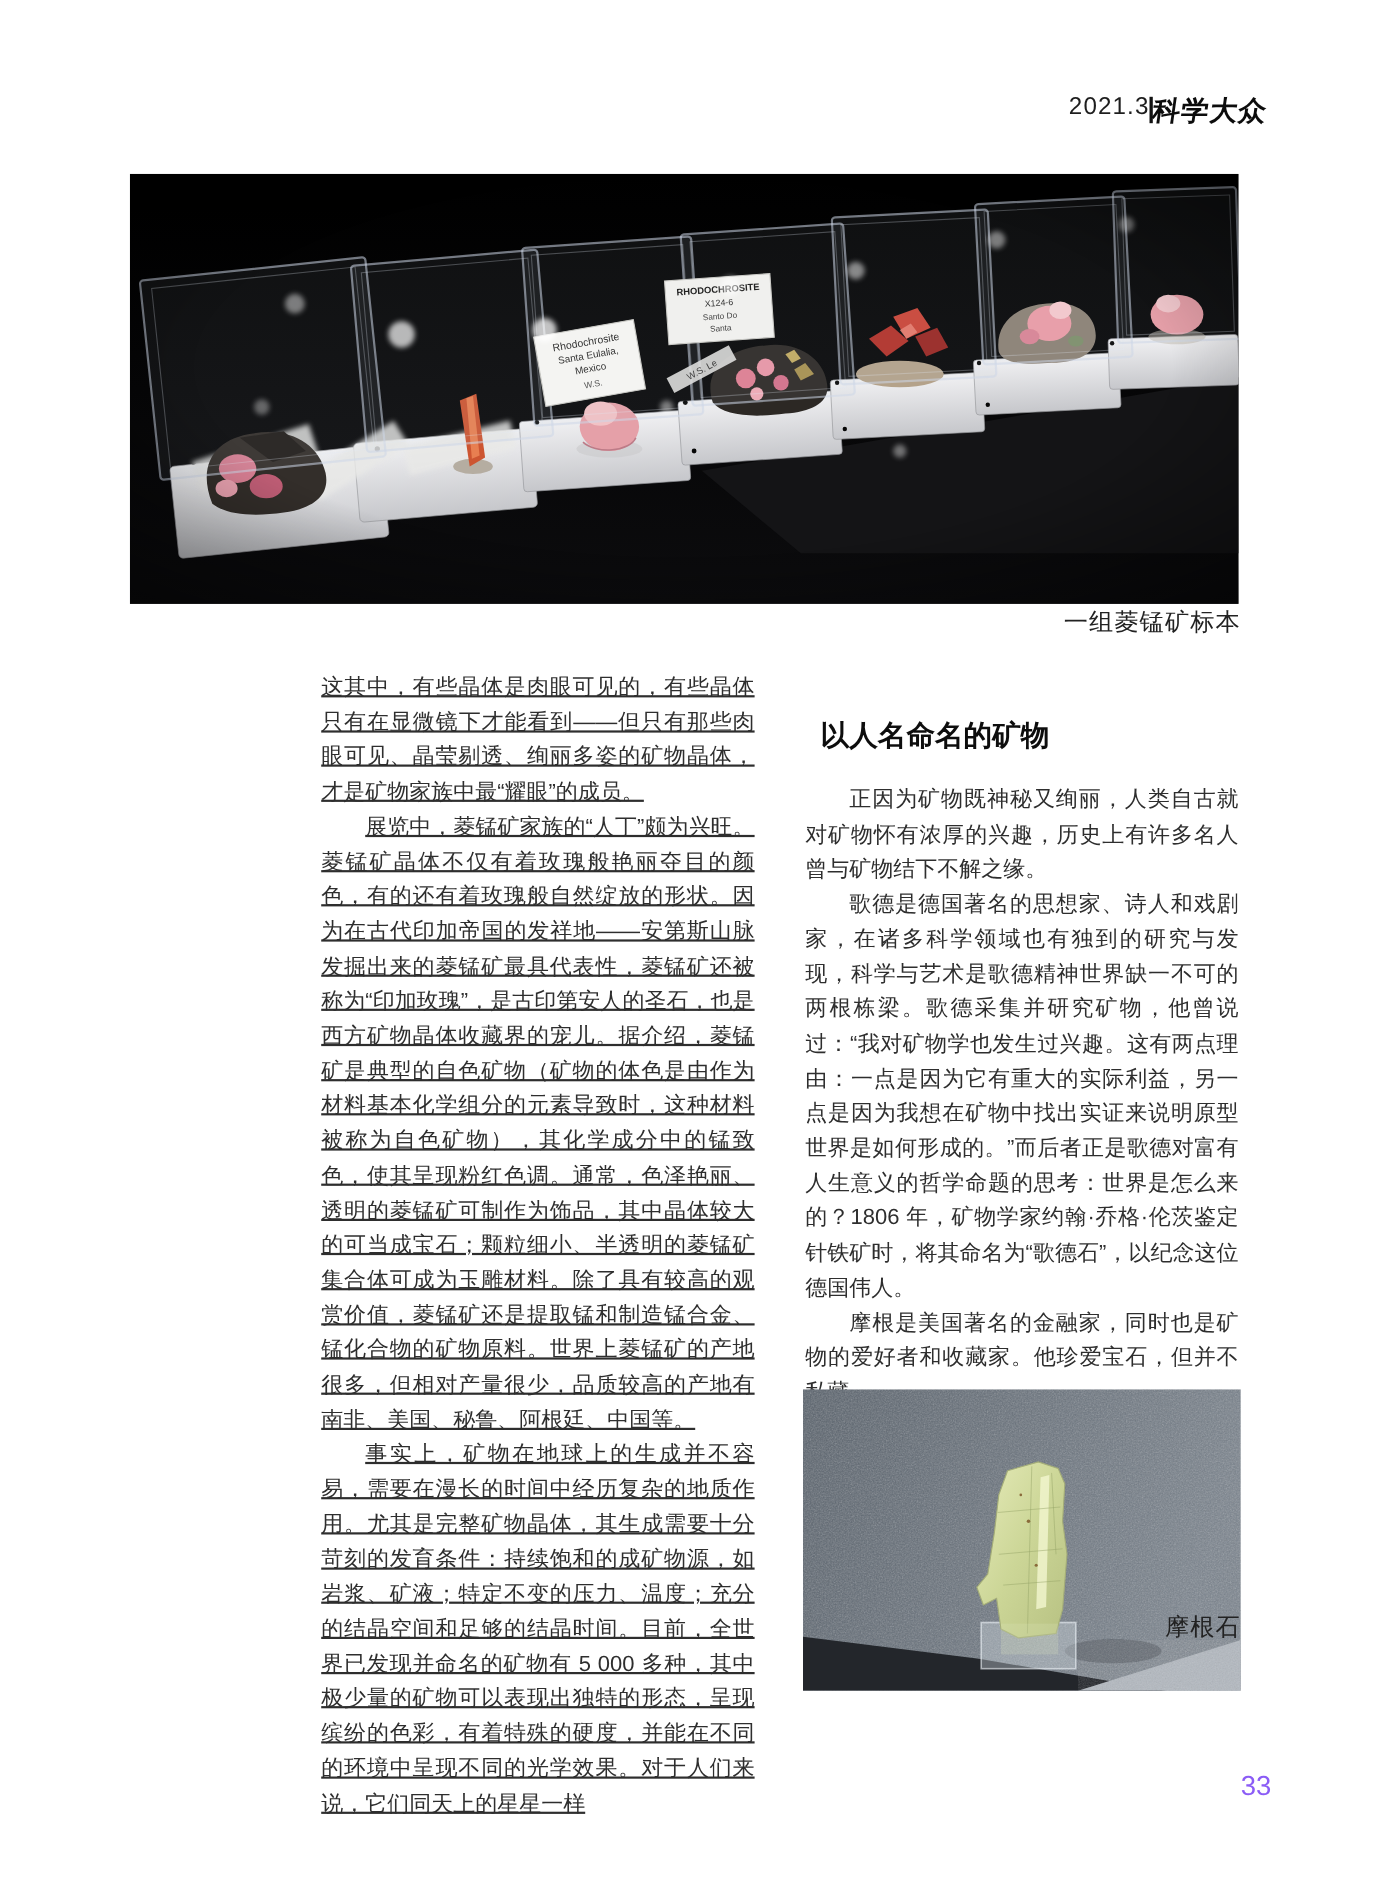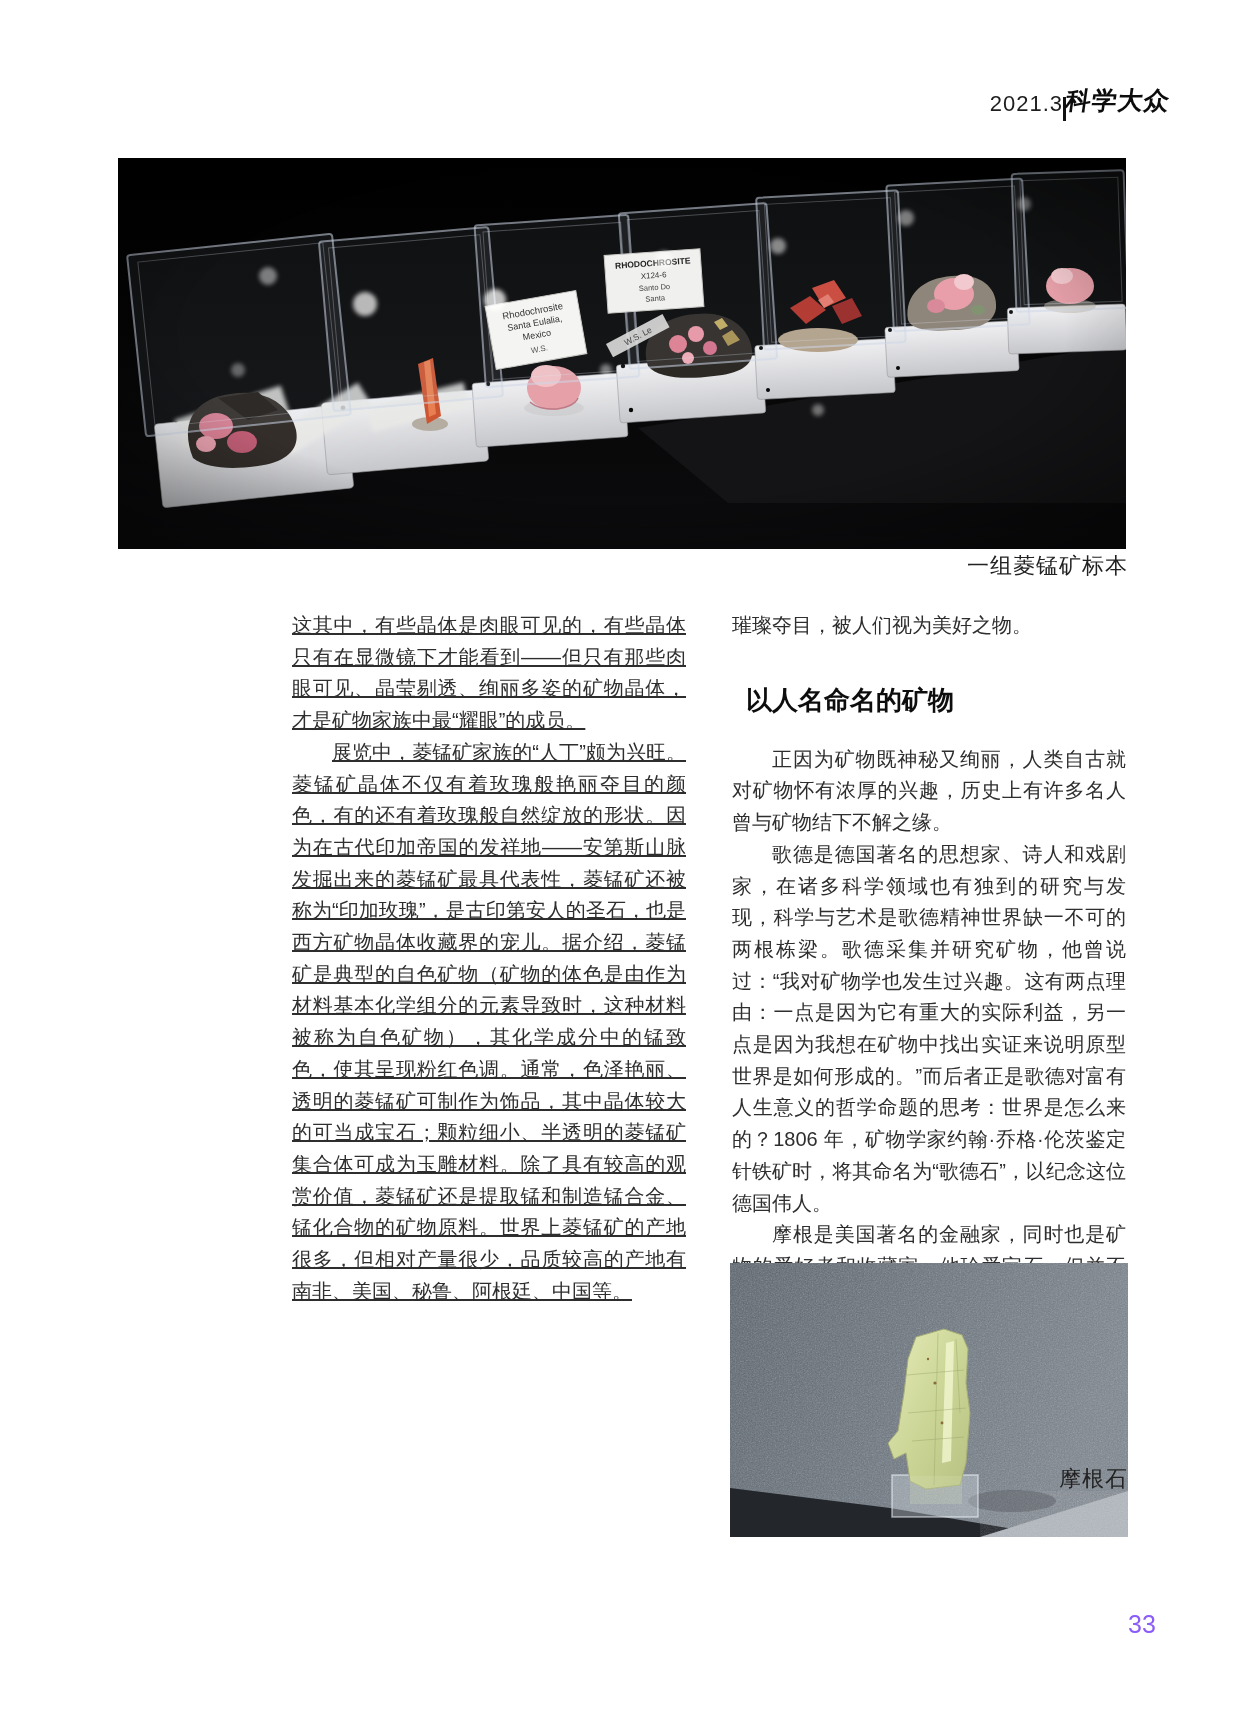--- a/index.html
+++ b/index.html
@@ -1,20 +1,20 @@
 <!DOCTYPE html>
 <html><head>
 <meta charset="utf-8">
 <style>
   html,body{margin:0;padding:0;background:#ffffff;}
   .page{position:relative;width:1258px;height:1719px;background:#ffffff;overflow:hidden;
         font-family:"Liberation Sans", sans-serif;color:#2b2b2b;}
 
   
-  .masthead{position:absolute;top:84px;right:88px;display:flex;align-items:flex-end;gap:0;}
+  .masthead{position:absolute;top:84px;right:106px;display:flex;align-items:flex-start;gap:0;}
   .issue{font-size:22px;color:#1e1e1e;letter-spacing:1px;}
   .hdr-divider{display:inline-block;width:3px;height:24px;background:#121212;transform:translateY(4px);}
   .logo{font-family:"DejaVu Serif", serif;font-weight:bold;font-size:25px;color:#0c0c0c;
         transform:skewX(-8deg);letter-spacing:1px;}
 
   
   .photo-top{position:absolute;left:118px;top:158px;width:1008px;height:391px;margin:0;}
   .photo-bottom{position:absolute;left:730px;top:1263px;width:398px;height:274px;margin:0;}
   figure svg{display:block;}
 
@@ -210,24 +210,24 @@
 
       <rect width="1008" height="391" fill="url(#tv)"></rect>
     </svg>
   </figure>
 
   <div class="caption caption-top">一组菱锰矿标本</div>
 
   <section class="col col-left">
     <p>这其中，有些晶体是肉眼可见的，有些晶体只有在显微镜下才能看到——但只有那些肉眼可见、晶莹剔透、绚丽多姿的矿物晶体，才是矿物家族中最“耀眼”的成员。</p>
     <p class="indent">展览中，菱锰矿家族的“人丁”颇为兴旺。菱锰矿晶体不仅有着玫瑰般艳丽夺目的颜色，有的还有着玫瑰般自然绽放的形状。因为在古代印加帝国的发祥地——安第斯山脉发掘出来的菱锰矿最具代表性，菱锰矿还被称为“印加玫瑰”，是古印第安人的圣石，也是西方矿物晶体收藏界的宠儿。据介绍，菱锰矿是典型的自色矿物（矿物的体色是由作为材料基本化学组分的元素导致时，这种材料被称为自色矿物），其化学成分中的锰致色，使其呈现粉红色调。通常，色泽艳丽、透明的菱锰矿可制作为饰品，其中晶体较大的可当成宝石；颗粒细小、半透明的菱锰矿集合体可成为玉雕材料。除了具有较高的观赏价值，菱锰矿还是提取锰和制造锰合金、锰化合物的矿物原料。世界上菱锰矿的产地很多，但相对产量很少，品质较高的产地有南非、美国、秘鲁、阿根廷、中国等。</p>
+    <p class="indent">事实上，矿物在地球上的生成并不容易，需要在漫长的时间中经历复杂的地质作用。尤其是完整矿物晶体，其生成需要十分苛刻的发育条件：持续饱和的成矿物源，如岩浆、矿液；特定不变的压力、温度；充分的结晶空间和足够的结晶时间。目前，全世界已发现并命名的矿物有 5 000 多种，其中极少量的矿物可以表现出独特的形态，呈现缤纷的色彩，有着特殊的硬度，并能在不同的环境中呈现不同的光学效果。对于人们来说，它们同天上的星星一样</p>
   </section>
 
   <section class="col col-right">
-    <p>璀璨夺目，被人们视为美好之物。</p>
     <h2 class="heading">以人名命名的矿物</h2>
     <p class="indent">正因为矿物既神秘又绚丽，人类自古就对矿物怀有浓厚的兴趣，历史上有许多名人曾与矿物结下不解之缘。</p>
     <p class="indent">歌德是德国著名的思想家、诗人和戏剧家，在诸多科学领域也有独到的研究与发现，科学与艺术是歌德精神世界缺一不可的两根栋梁。歌德采集并研究矿物，他曾说过：“我对矿物学也发生过兴趣。这有两点理由：一点是因为它有重大的实际利益，另一点是因为我想在矿物中找出实证来说明原型世界是如何形成的。”而后者正是歌德对富有人生意义的哲学命题的思考：世界是怎么来的？1806 年，矿物学家约翰·乔格·伦茨鉴定针铁矿时，将其命名为“歌德石”，以纪念这位德国伟人。</p>
     <p class="indent">摩根是美国著名的金融家，同时也是矿物的爱好者和收藏家。他珍爱宝石，但并不私藏，</p>
   </section>
 
   <figure class="photo-bottom">
     <svg width="398" height="274" viewBox="0 0 398 274">
       <defs>
         <linearGradient id="mg" x1="0" y1="0" x2="1" y2="0.3">

